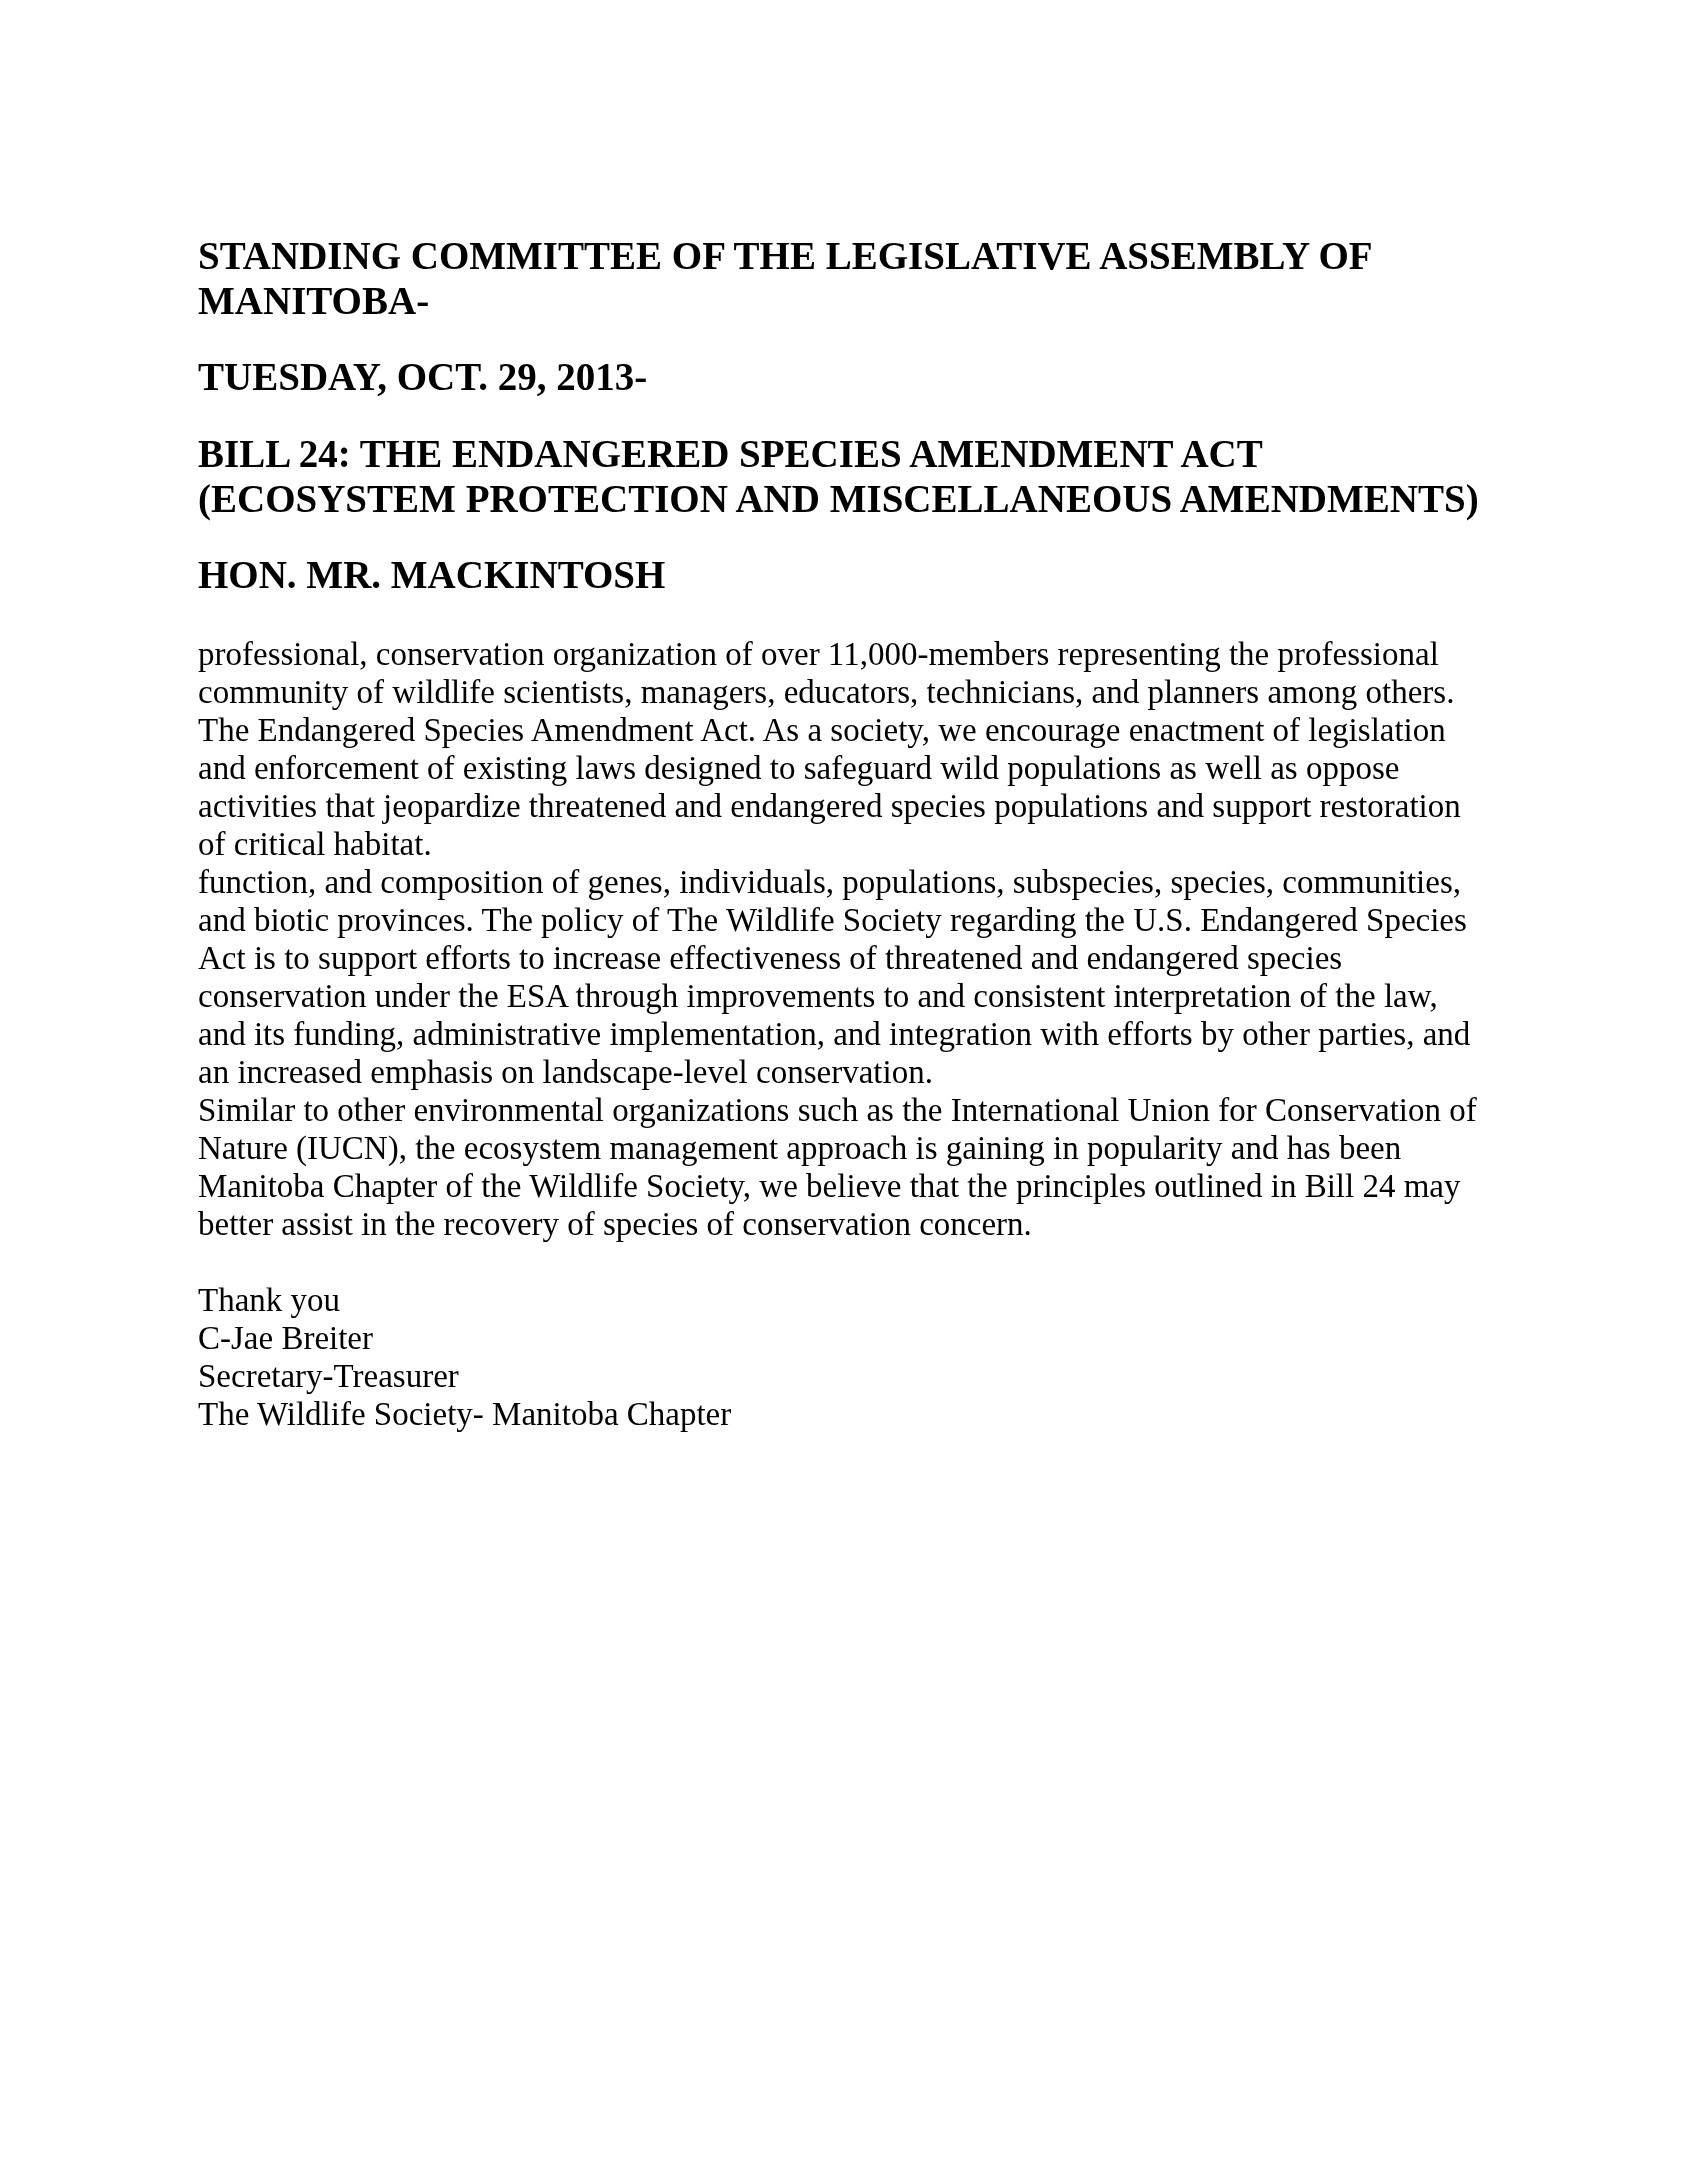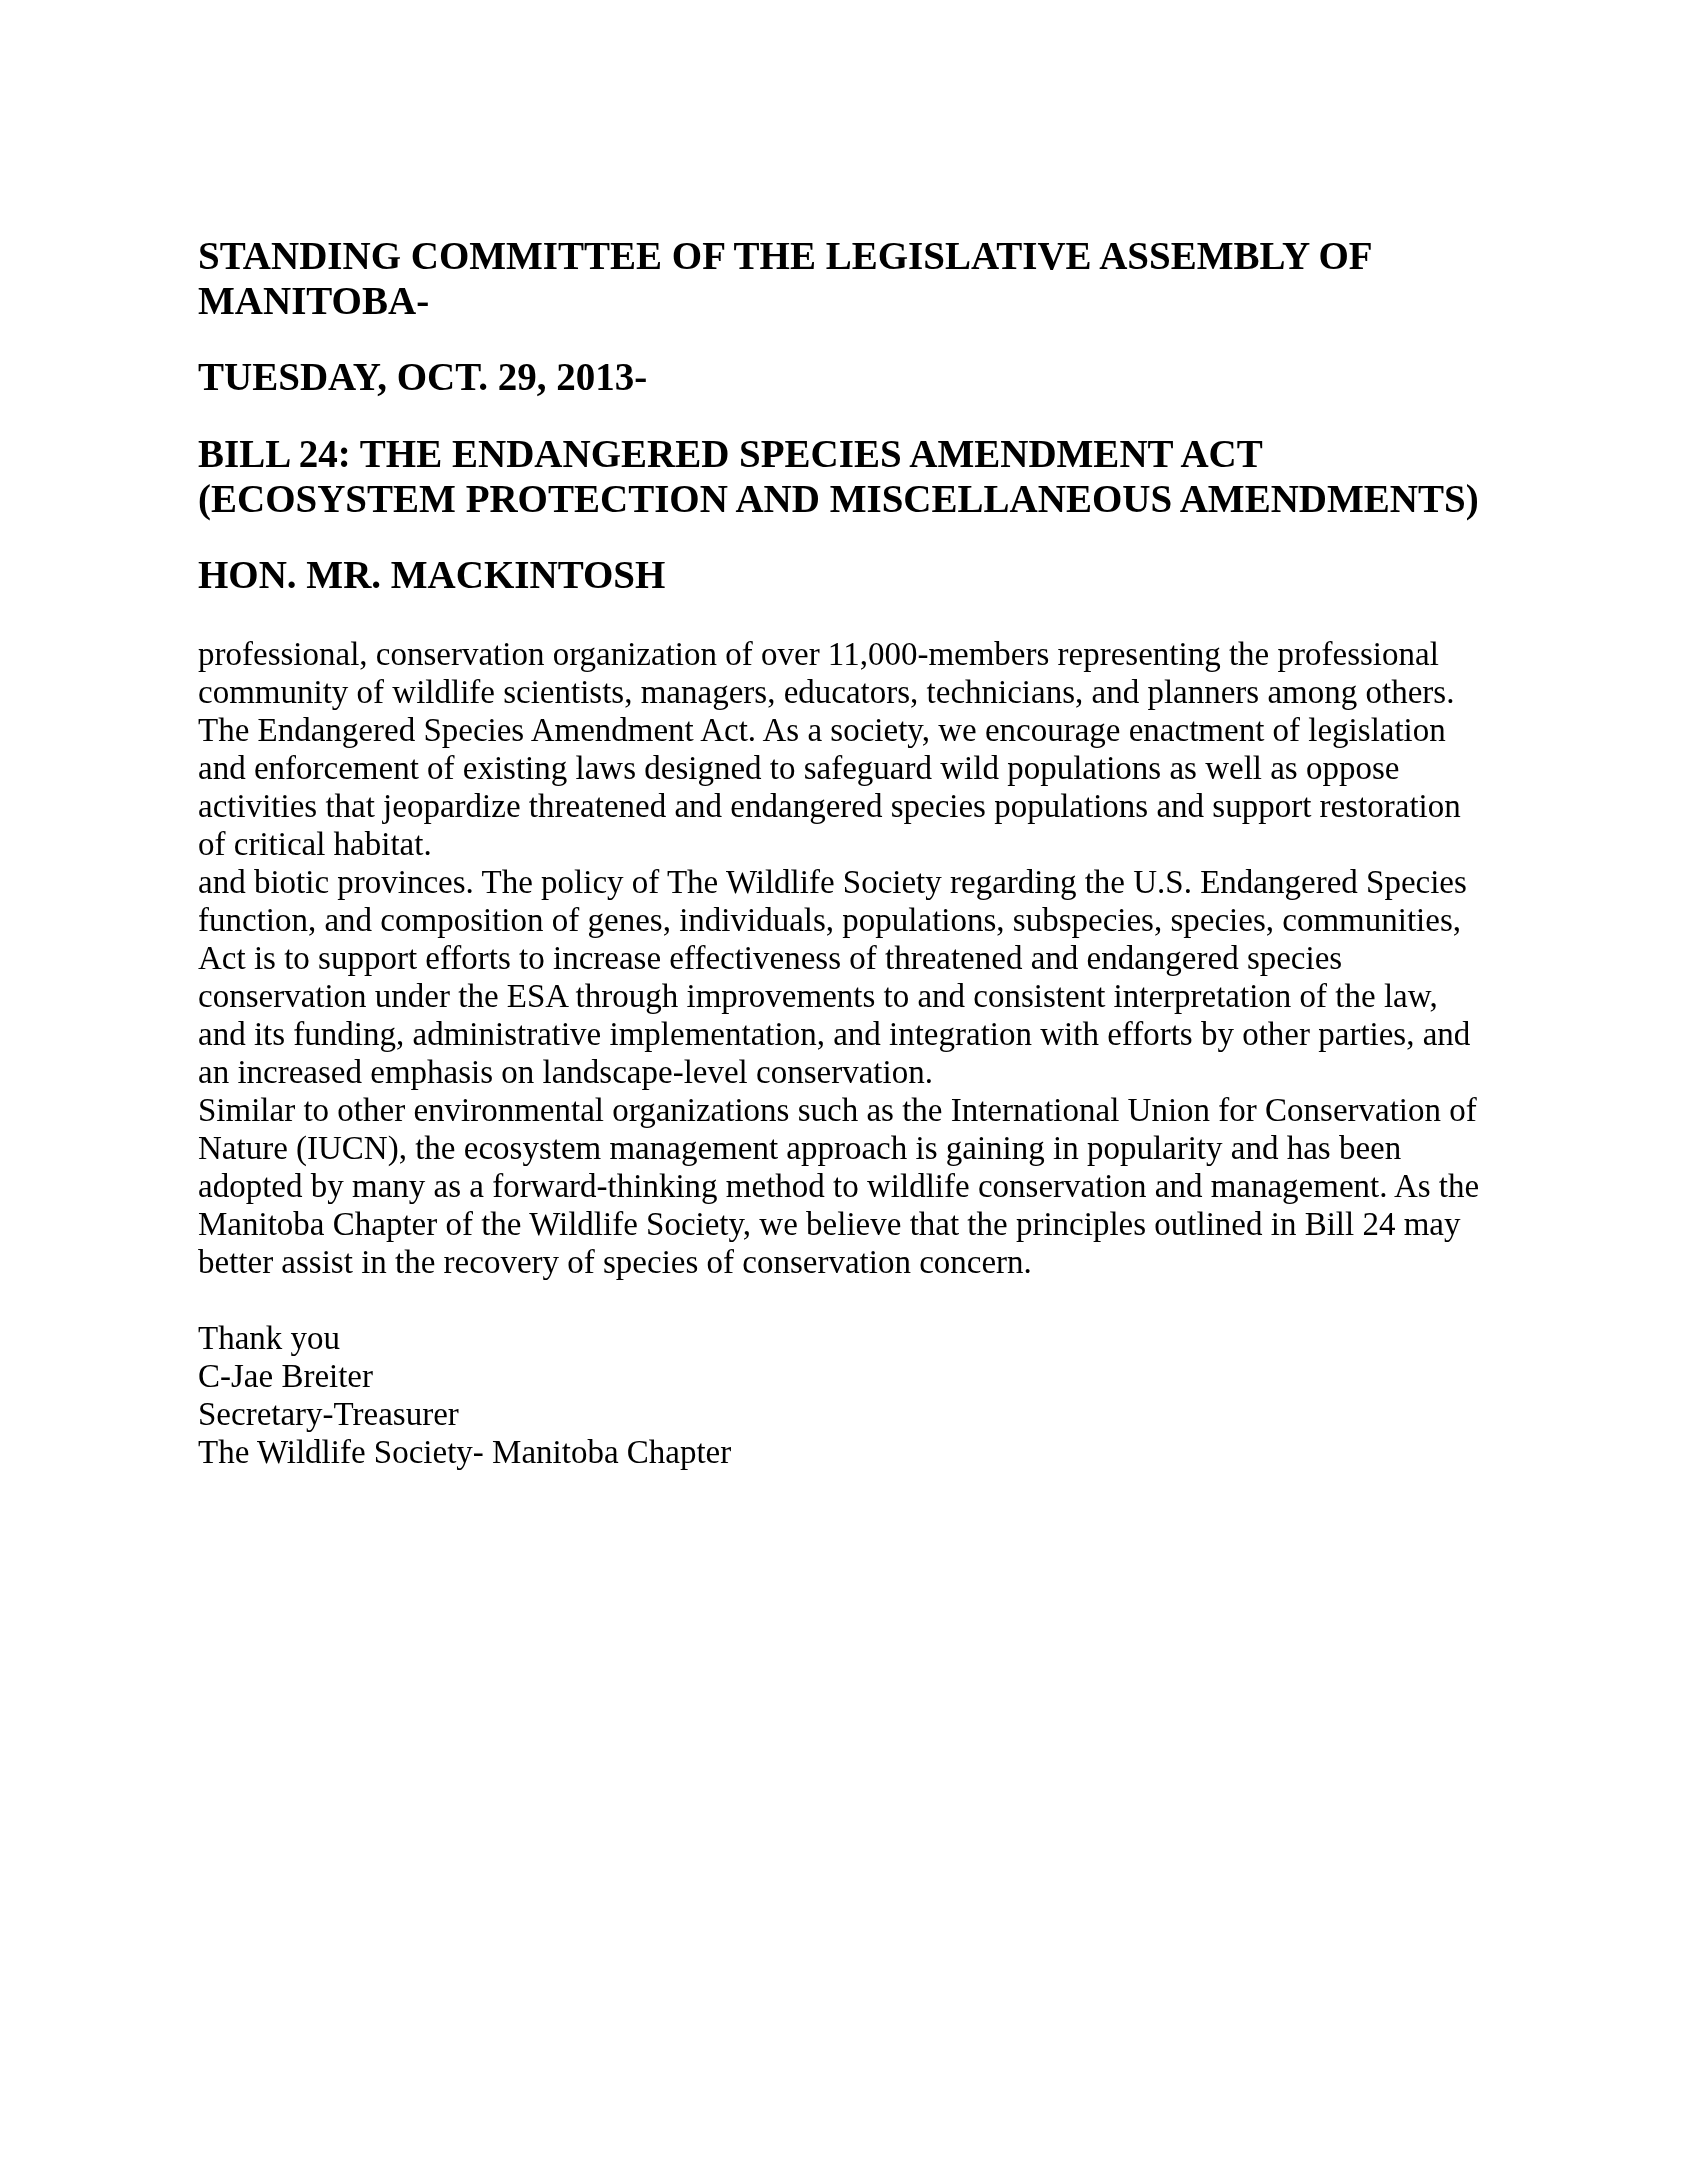--- a/index.html
+++ b/index.html
@@ -66,31 +66,30 @@
   <div class="body-block" style="top:635px">
     <p style="margin:0">
       <span class="line">professional, conservation organization of over 11,000-members representing the professional</span>
       <span class="line">community of wildlife scientists, managers, educators, technicians, and planners among others.</span>
       <span class="line">The Endangered Species Amendment Act. As a society, we encourage enactment of legislation</span>
       <span class="line">and enforcement of existing laws designed to safeguard wild populations as well as oppose</span>
       <span class="line">activities that jeopardize threatened and endangered species populations and support restoration</span>
       <span class="line">of critical habitat.</span>
     </p>
     <p style="margin:0">
+      <span class="line">function, and composition of genes, individuals, populations, subspecies, species, communities,</span>
       <span class="line">and biotic provinces. The policy of The Wildlife Society regarding the U.S. Endangered Species</span>
-      <span class="line">function, and composition of genes, individuals, populations, subspecies, species, communities,</span>
       <span class="line">Act is to support efforts to increase effectiveness of threatened and endangered species</span>
       <span class="line">conservation under the ESA through improvements to and consistent interpretation of the law,</span>
       <span class="line">and its funding, administrative implementation, and integration with efforts by other parties, and</span>
       <span class="line">an increased emphasis on landscape-level conservation.</span>
     </p>
     <p style="margin:0">
       <span class="line">Similar to other environmental organizations such as the International Union for Conservation of</span>
       <span class="line">Nature (IUCN), the ecosystem management approach is gaining in popularity and has been</span>
-      <span class="line">adopted by many as a forward-thinking method to wildlife conservation and management. As the</span>
       <span class="line">Manitoba Chapter of the Wildlife Society, we believe that the principles outlined in Bill 24 may</span>
       <span class="line">better assist in the recovery of species of conservation concern.</span>
     </p>
 
     <span class="line"></span>
 
     <div>
       <span class="line">Thank you</span>
       <span class="line">C-Jae Breiter</span>
       <span class="line">Secretary-Treasurer</span>

